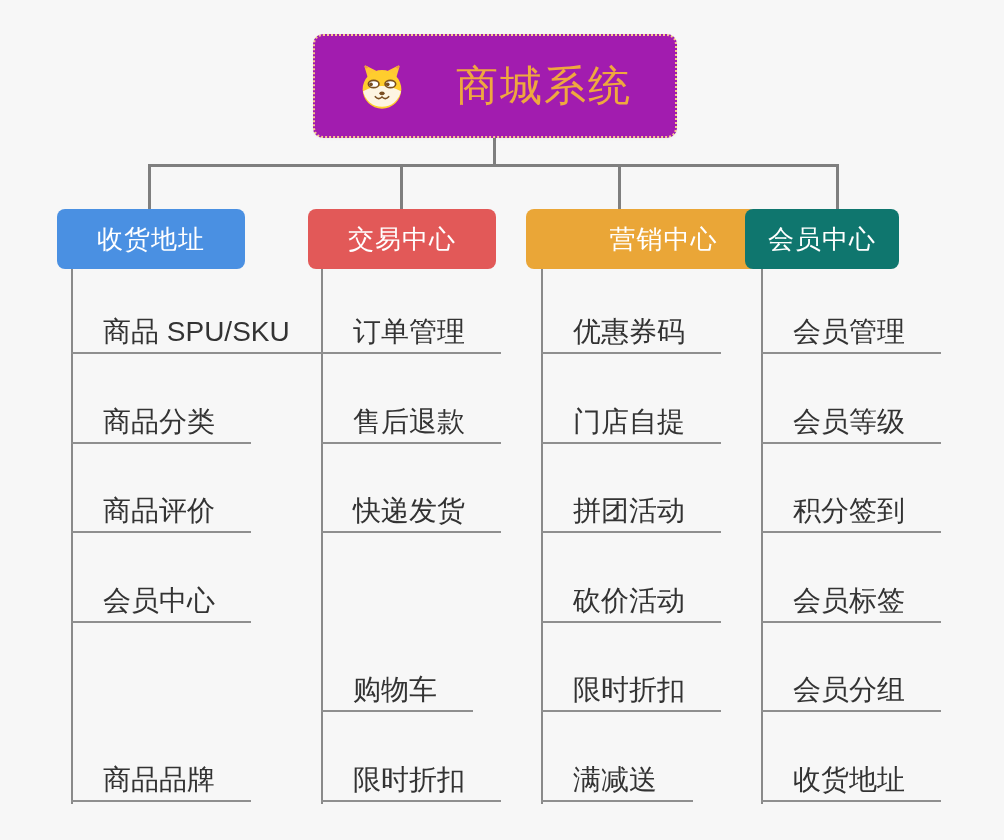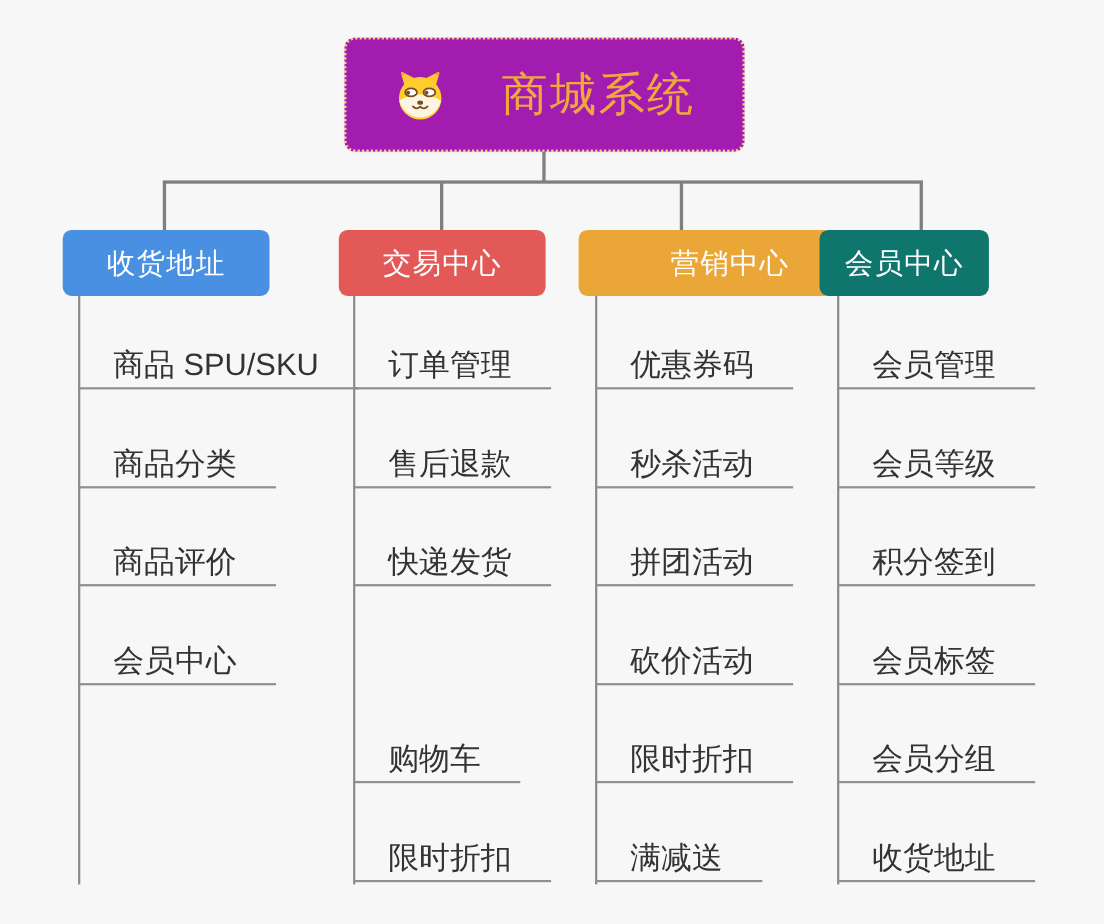--- a/index.html
+++ b/index.html
@@ -108,29 +108,30 @@
 
   <div class="trunk" style="left:71px;top:269px;height:535px"></div>
   <div class="trunk" style="left:321px;top:269px;height:535px"></div>
   <div class="trunk" style="left:541px;top:269px;height:535px"></div>
   <div class="trunk" style="left:761px;top:269px;height:535px"></div>
 
   <div class="leaf" style="left:71px;top:316px"><span>商品 SPU/SKU</span></div>
   <div class="leaf" style="left:71px;top:406px"><span>商品分类</span></div>
   <div class="leaf" style="left:71px;top:495px"><span>商品评价</span></div>
   <div class="leaf" style="left:71px;top:585px"><span>会员中心</span></div>
+  <div class="leaf" style="left:71px;top:764px"><span>商品品牌</span></div>
 
   <div class="leaf" style="left:321px;top:316px"><span>订单管理</span></div>
   <div class="leaf" style="left:321px;top:406px"><span>售后退款</span></div>
   <div class="leaf" style="left:321px;top:495px"><span>快递发货</span></div>
   <div class="leaf" style="left:321px;top:674px"><span>购物车</span></div>
   <div class="leaf" style="left:321px;top:764px"><span>限时折扣</span></div>
 
   <div class="leaf" style="left:541px;top:316px"><span>优惠券码</span></div>
-  <div class="leaf" style="left:541px;top:406px"><span>秒杀活动</span></div>
+  <div class="leaf" style="left:541px;top:406px"><span>门店自提</span></div>
   <div class="leaf" style="left:541px;top:495px"><span>拼团活动</span></div>
   <div class="leaf" style="left:541px;top:585px"><span>砍价活动</span></div>
   <div class="leaf" style="left:541px;top:674px"><span>限时折扣</span></div>
   <div class="leaf" style="left:541px;top:764px"><span>满减送</span></div>
 
   <div class="leaf" style="left:761px;top:316px"><span>会员管理</span></div>
   <div class="leaf" style="left:761px;top:406px"><span>会员等级</span></div>
   <div class="leaf" style="left:761px;top:495px"><span>积分签到</span></div>
   <div class="leaf" style="left:761px;top:585px"><span>会员标签</span></div>
   <div class="leaf" style="left:761px;top:674px"><span>会员分组</span></div>

